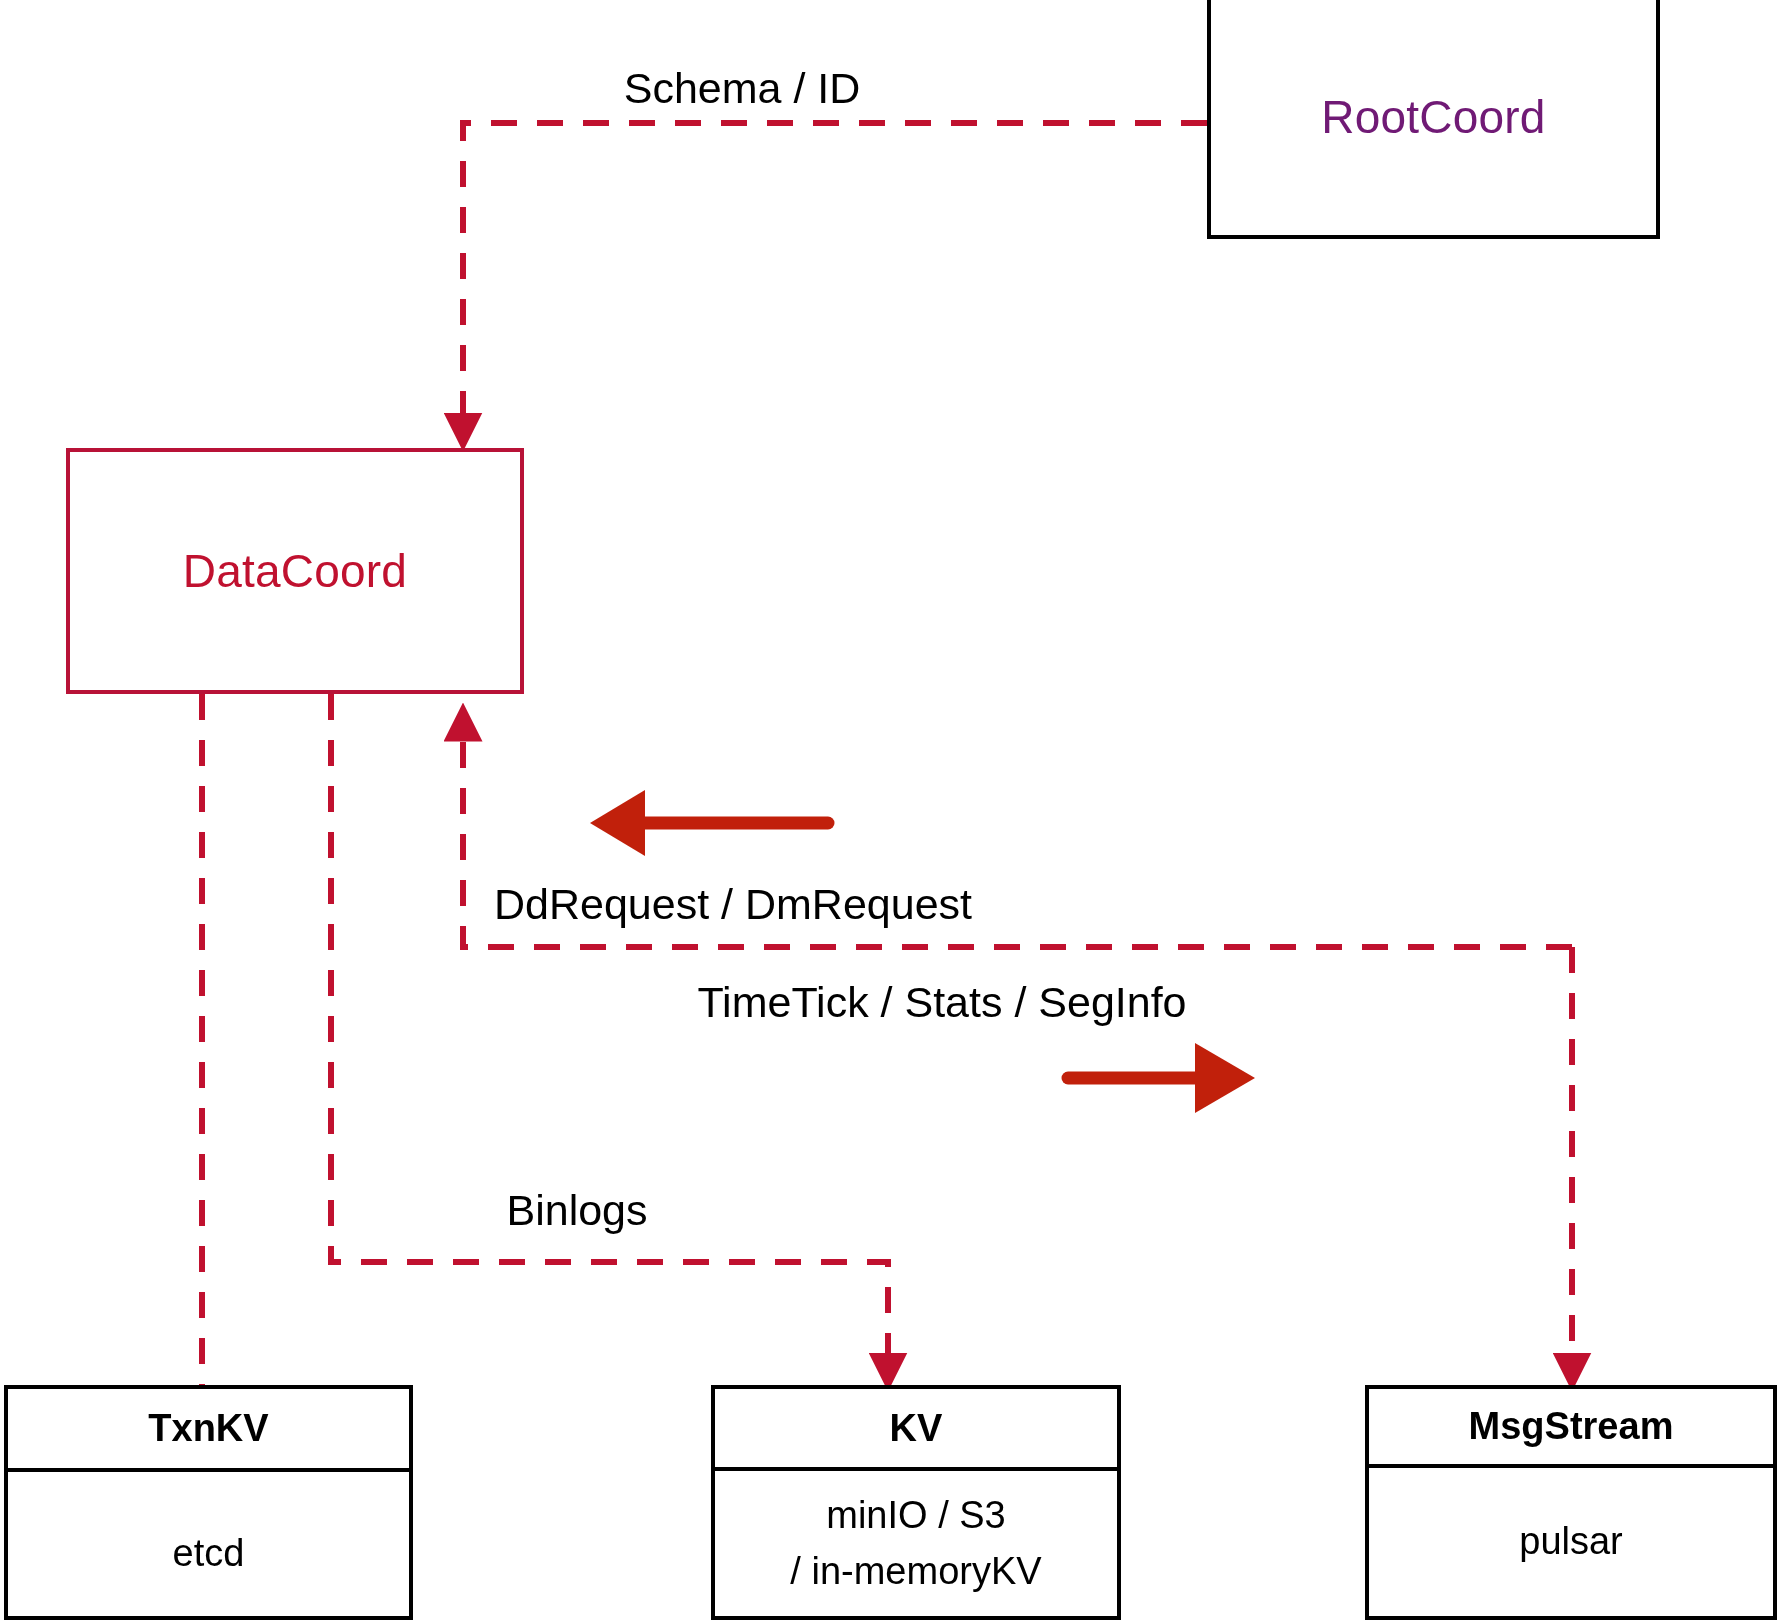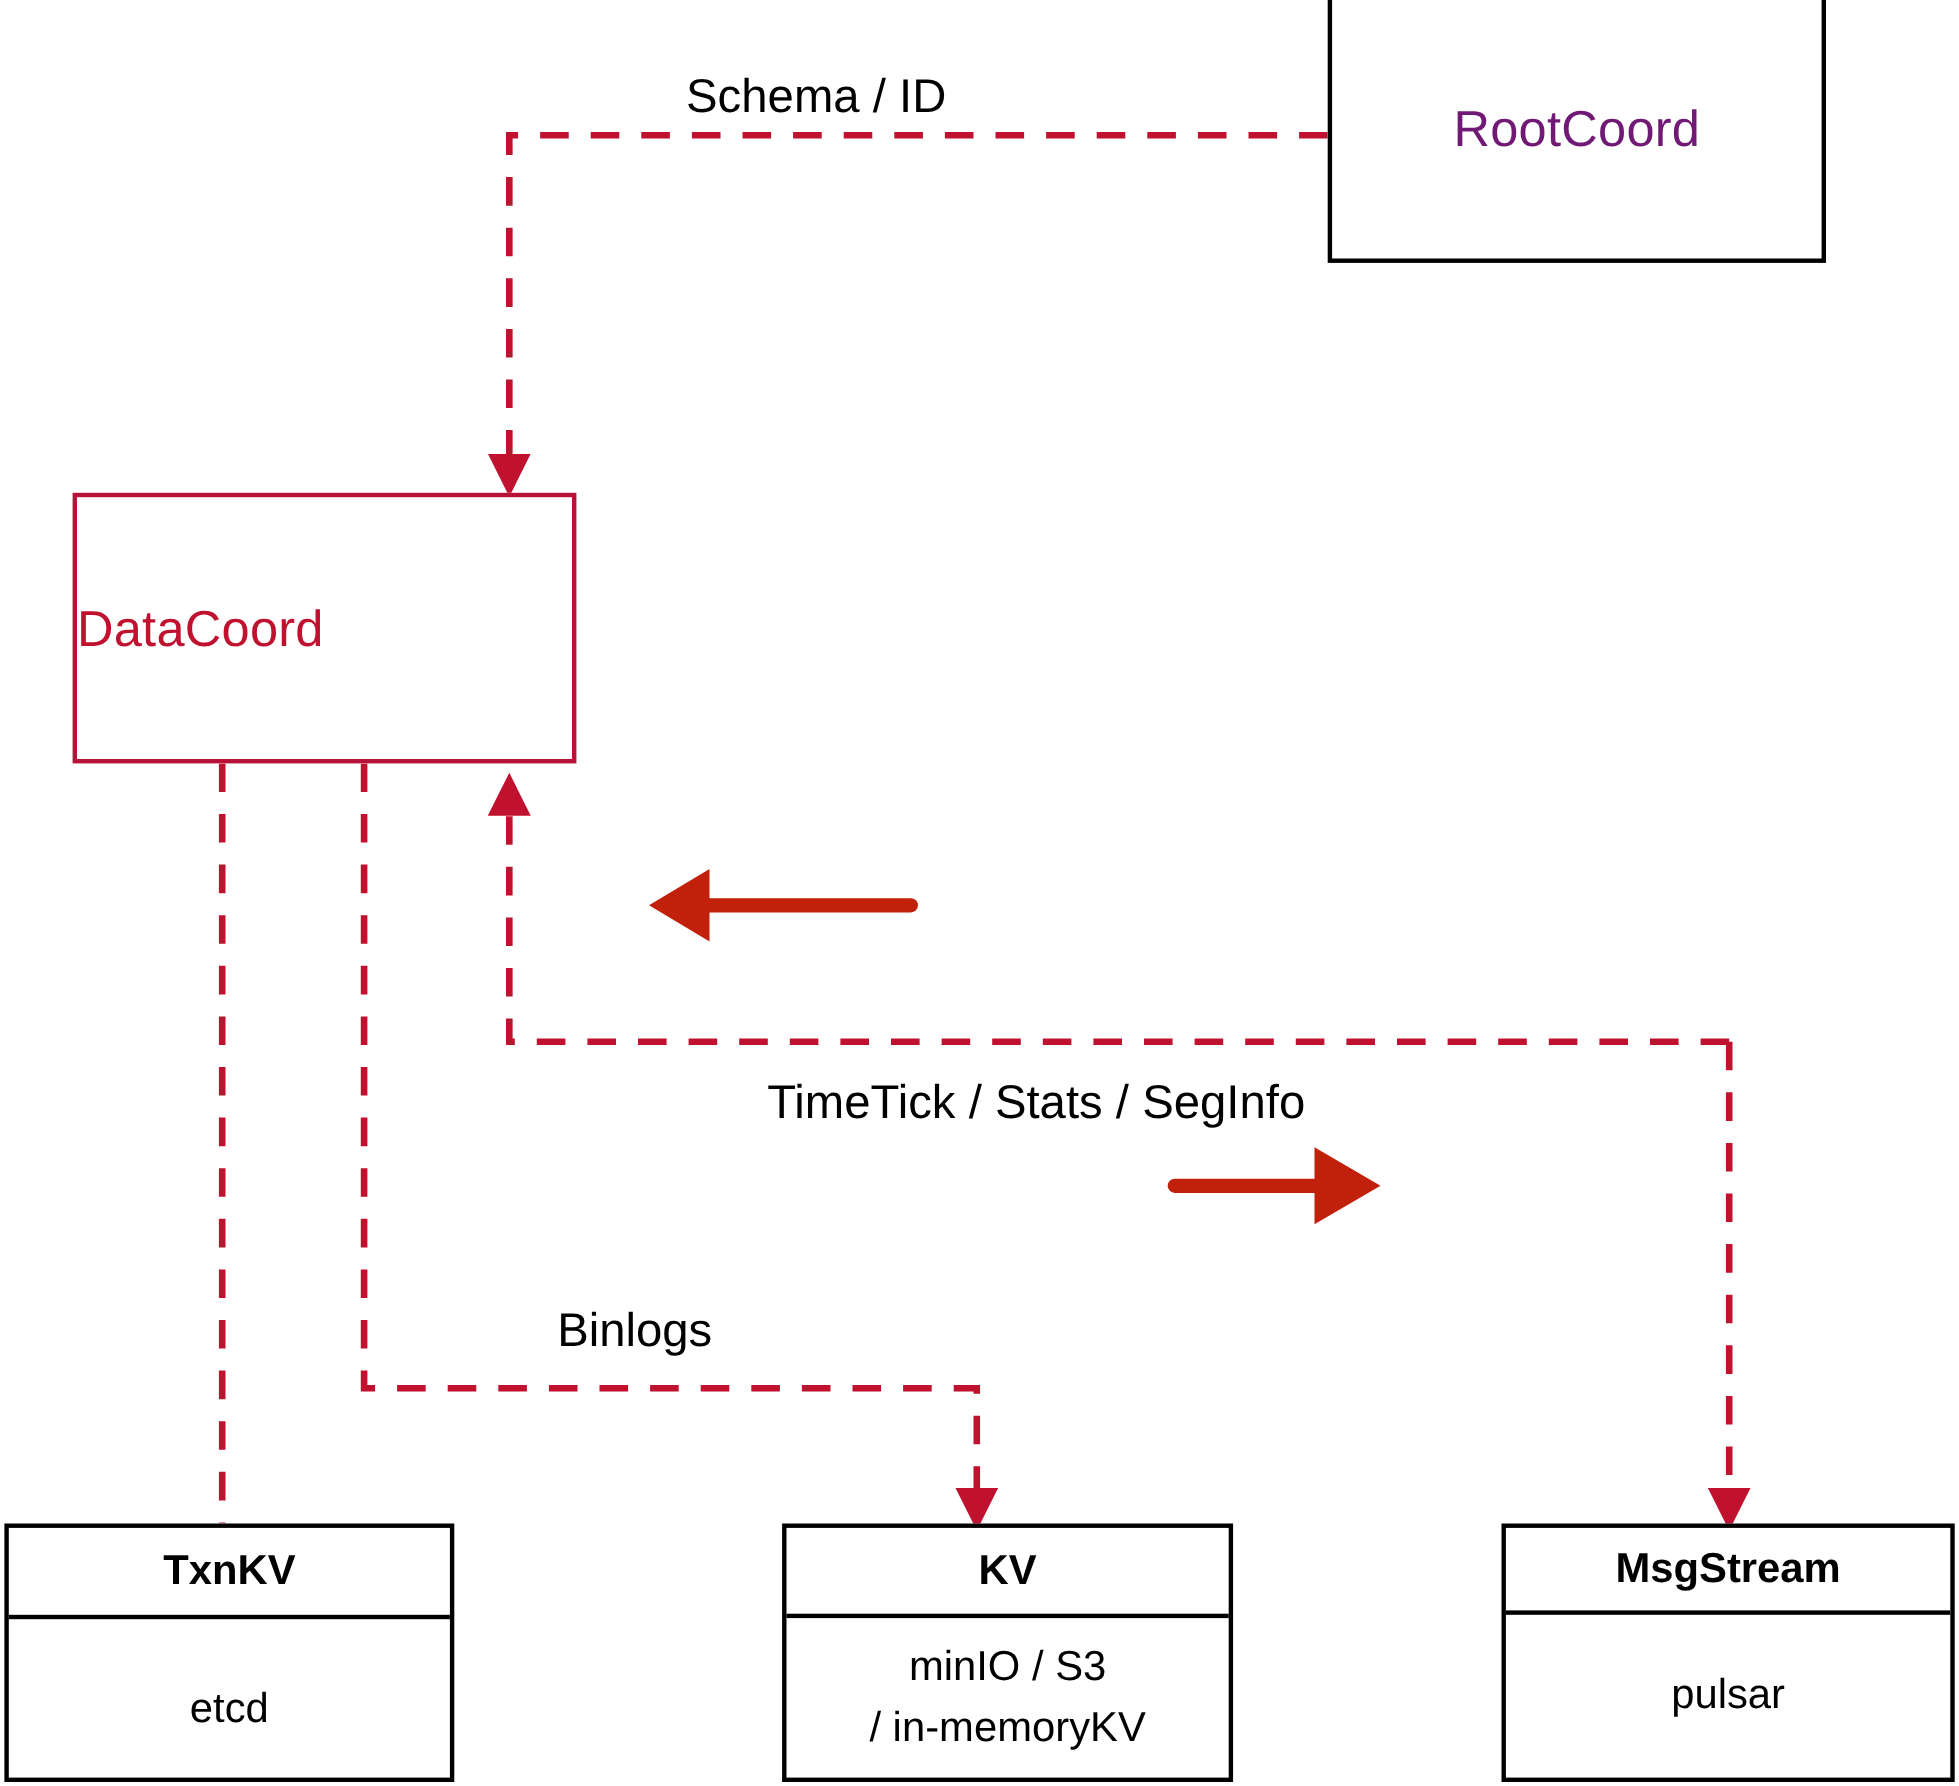--- a/index.html
+++ b/index.html
@@ -32,21 +32,21 @@
   .node-plain {
     border: 4px solid #000000;
     display: flex;
     align-items: center;
     justify-content: center;
   }
   .node-accent {
     border: 4px solid #B81237;
     display: flex;
     align-items: center;
-    justify-content: flex-start;
+    justify-content: center;
   }
   .node-label-plain {
     font-size: 46px;
     color: #701a75;
     letter-spacing: 0.2px;
   }
   .node-label-accent {
     font-size: 46px;
     color: #C0112F;
     letter-spacing: 0.2px;
@@ -156,18 +156,19 @@
 
   <div class="stacked-box" style="left:1365px; top:1385px; width:412px; height:235px;">
     <div class="stacked-head" style="height:79px;">MsgStream</div>
     <div class="stacked-body">
       <div>pulsar</div>
     </div>
   </div>
 
   <div class="edge-label" style="left:742px; top:64px;">Schema / ID</div>
 
+  <div class="edge-label" style="left:733px; top:880px;">DdRequest / DmRequest</div>
 
   <div class="edge-label" style="left:942px; top:978px;">TimeTick / Stats / SegInfo</div>
 
   <div class="edge-label" style="left:577px; top:1186px;">Binlogs</div>
 
 </div>
 
 </body></html>

